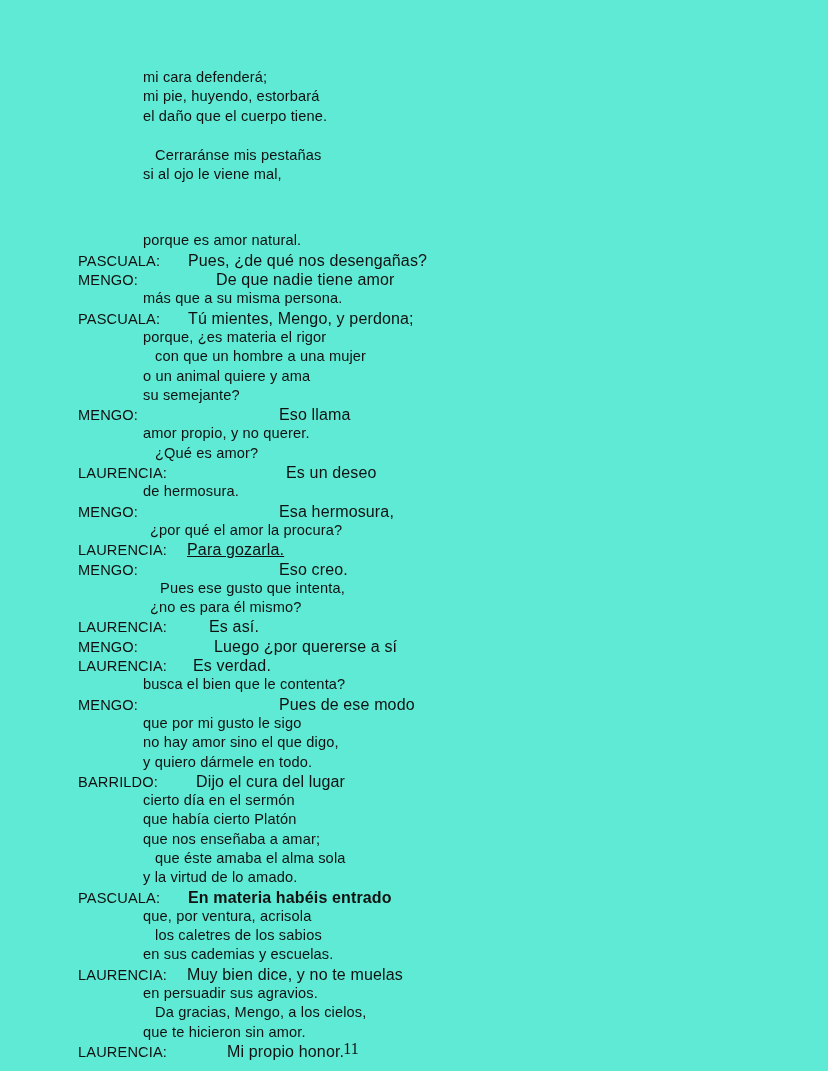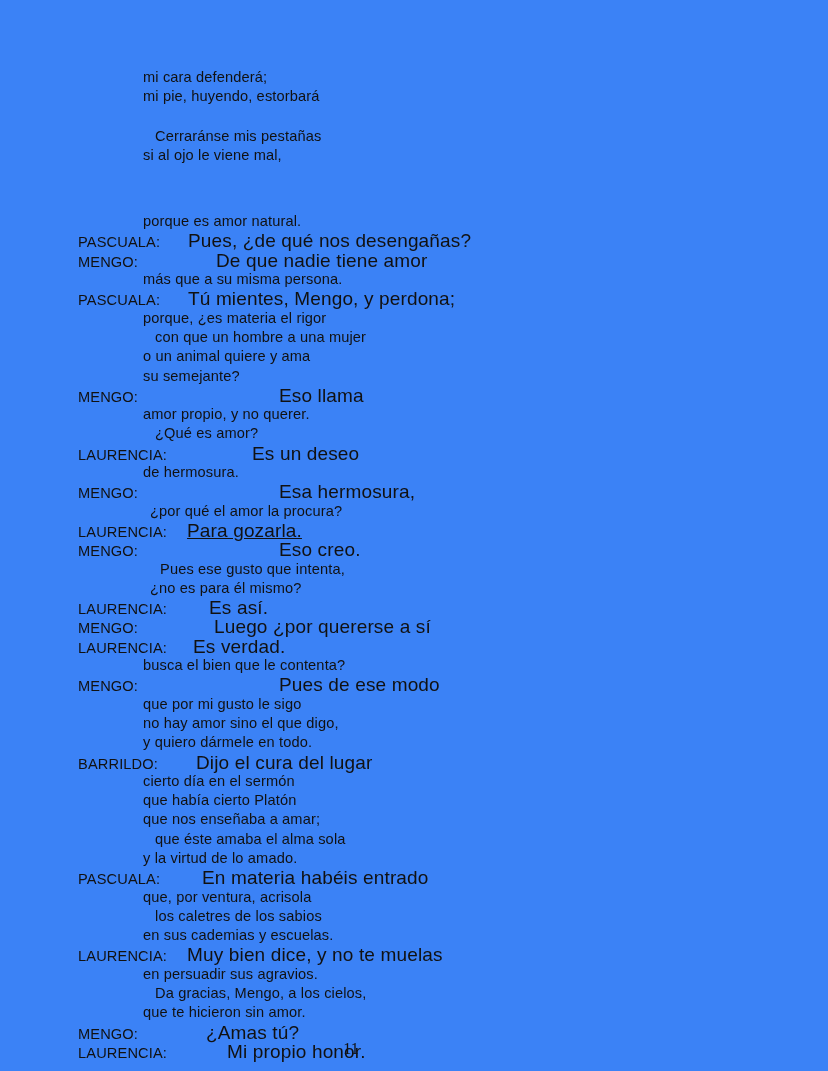--- a/index.html
+++ b/index.html
@@ -14,21 +14,21 @@
     font-family: "Liberation Sans", sans-serif;
     color: #111111;
     overflow: hidden;
   }
   #page {
     position: absolute;
     left: 0;
     top: 0;
     width: 828px;
     height: 1071px;
-    background: #3b82f6;
+    background: #5eead4;
   }
   #verse-block {
     position: absolute;
     left: 78px;
     top: 68px;
     width: 700px;
   }
   .line {
     display: block;
     height: 19.3px;
@@ -39,21 +39,21 @@
     color: #111111;
   }
   .speaker {
     display: inline-block;
     font-size: 14.6px;
     white-space: pre;
     color: #111111;
   }
   .dialogue {
     display: inline-block;
-    font-size: 19px;
+    font-size: 16px;
     white-space: pre;
     color: #111111;
     text-align: center;
   }
   #page-number {
     position: absolute;
     left: 0;
     top: 1040px;
     width: 702px;
     text-align: center;
@@ -63,35 +63,36 @@
   }
 </style>
 </head>
 <body>
 
 <div id="page">
 
   <div id="verse-block">
       <div class="line" style="padding-left: 65px;">mi cara defenderá;</div>
       <div class="line" style="padding-left: 65px;">mi pie, huyendo, estorbará</div>
+      <div class="line" style="padding-left: 65px;">el daño que el cuerpo tiene.</div>
       <div class="line" style="padding-left: 77px; margin-top: 20px;">Cerraránse mis pestañas</div>
       <div class="line" style="padding-left: 65px;">si al ojo le viene mal,</div>
       <div class="line" style="padding-left: 65px; margin-top: 47px;">porque es amor natural.</div>
       <div class="line"><span class="speaker" style="min-width: 88px;">PASCUALA:</span><span class="dialogue" style="margin-left: 22px;">Pues, ¿de qué nos desengañas?</span></div>
       <div class="line"><span class="speaker" style="min-width: 88px;">MENGO:</span><span class="dialogue" style="margin-left: 50px;">De que nadie tiene amor</span></div>
       <div class="line" style="padding-left: 65px;">más que a su misma persona.</div>
       <div class="line"><span class="speaker" style="min-width: 88px;">PASCUALA:</span><span class="dialogue" style="margin-left: 22px;">Tú mientes, Mengo, y perdona;</span></div>
       <div class="line" style="padding-left: 65px;">porque, ¿es materia el rigor</div>
       <div class="line" style="padding-left: 77px;">con que un hombre a una mujer</div>
       <div class="line" style="padding-left: 65px;">o un animal quiere y ama</div>
       <div class="line" style="padding-left: 65px;">su semejante?</div>
       <div class="line"><span class="speaker" style="min-width: 88px;">MENGO:</span><span class="dialogue" style="margin-left: 113px;">Eso llama</span></div>
       <div class="line" style="padding-left: 65px;">amor propio, y no querer.</div>
       <div class="line" style="padding-left: 77px;">¿Qué es amor?</div>
-      <div class="line"><span class="speaker" style="min-width: 88px;">LAURENCIA:</span><span class="dialogue" style="margin-left: 85px;">Es un deseo</span></div>
+      <div class="line"><span class="speaker" style="min-width: 88px;">LAURENCIA:</span><span class="dialogue" style="margin-left: 119px;">Es un deseo</span></div>
       <div class="line" style="padding-left: 65px;">de hermosura.</div>
       <div class="line"><span class="speaker" style="min-width: 88px;">MENGO:</span><span class="dialogue" style="margin-left: 113px;">Esa hermosura,</span></div>
       <div class="line" style="padding-left: 72px;">¿por qué el amor la procura?</div>
       <div class="line"><span class="speaker" style="min-width: 88px;">LAURENCIA:</span><span class="dialogue" style="margin-left: 20px; text-decoration: underline;">Para gozarla.</span></div>
       <div class="line"><span class="speaker" style="min-width: 88px;">MENGO:</span><span class="dialogue" style="margin-left: 113px;">Eso creo.</span></div>
       <div class="line" style="padding-left: 82px;">Pues ese gusto que intenta,</div>
       <div class="line" style="padding-left: 72px;">¿no es para él mismo?</div>
       <div class="line"><span class="speaker" style="min-width: 88px;">LAURENCIA:</span><span class="dialogue" style="margin-left: 42px;">Es así.</span></div>
       <div class="line"><span class="speaker" style="min-width: 88px;">MENGO:</span><span class="dialogue" style="margin-left: 48px;">Luego ¿por quererse a sí</span></div>
       <div class="line"><span class="speaker" style="min-width: 88px;">LAURENCIA:</span><span class="dialogue" style="margin-left: 26px;">Es verdad.</span></div>
@@ -99,27 +100,26 @@
       <div class="line"><span class="speaker" style="min-width: 88px;">MENGO:</span><span class="dialogue" style="margin-left: 113px;">Pues de ese modo</span></div>
       <div class="line" style="padding-left: 65px;">que por mi gusto le sigo</div>
       <div class="line" style="padding-left: 65px;">no hay amor sino el que digo,</div>
       <div class="line" style="padding-left: 65px;">y quiero dármele en todo.</div>
       <div class="line"><span class="speaker" style="min-width: 88px;">BARRILDO:</span><span class="dialogue" style="margin-left: 30px;">Dijo el cura del lugar</span></div>
       <div class="line" style="padding-left: 65px;">cierto día en el sermón</div>
       <div class="line" style="padding-left: 65px;">que había cierto Platón</div>
       <div class="line" style="padding-left: 65px;">que nos enseñaba a amar;</div>
       <div class="line" style="padding-left: 77px;">que éste amaba el alma sola</div>
       <div class="line" style="padding-left: 65px;">y la virtud de lo amado.</div>
-      <div class="line"><span class="speaker" style="min-width: 88px;">PASCUALA:</span><span class="dialogue" style="margin-left: 36px;">En materia habéis entrado</span></div>
+      <div class="line"><span class="speaker" style="min-width: 88px;">PASCUALA:</span><span class="dialogue" style="margin-left: 22px; font-weight: bold;">En materia habéis entrado</span></div>
       <div class="line" style="padding-left: 65px;">que, por ventura, acrisola</div>
       <div class="line" style="padding-left: 77px;">los caletres de los sabios</div>
       <div class="line" style="padding-left: 65px;">en sus cademias y escuelas.</div>
       <div class="line"><span class="speaker" style="min-width: 88px;">LAURENCIA:</span><span class="dialogue" style="margin-left: 20px;">Muy bien dice, y no te muelas</span></div>
       <div class="line" style="padding-left: 65px;">en persuadir sus agravios.</div>
       <div class="line" style="padding-left: 77px;">Da gracias, Mengo, a los cielos,</div>
       <div class="line" style="padding-left: 65px;">que te hicieron sin amor.</div>
-      <div class="line"><span class="speaker" style="min-width: 88px;">MENGO:</span><span class="dialogue" style="margin-left: 40px;">¿Amas tú?</span></div>
       <div class="line"><span class="speaker" style="min-width: 88px;">LAURENCIA:</span><span class="dialogue" style="margin-left: 60px;">Mi propio honor.</span></div>
     </div>
 
   <div id="page-number">11</div>
 
 </div>
 
 </body></html>

